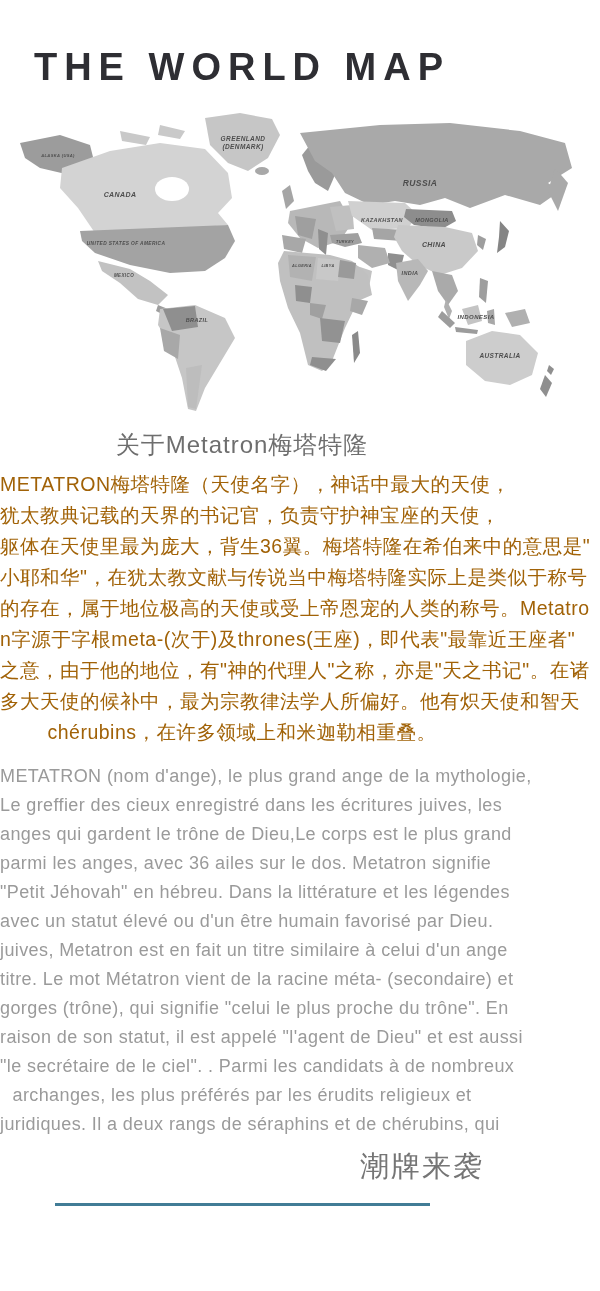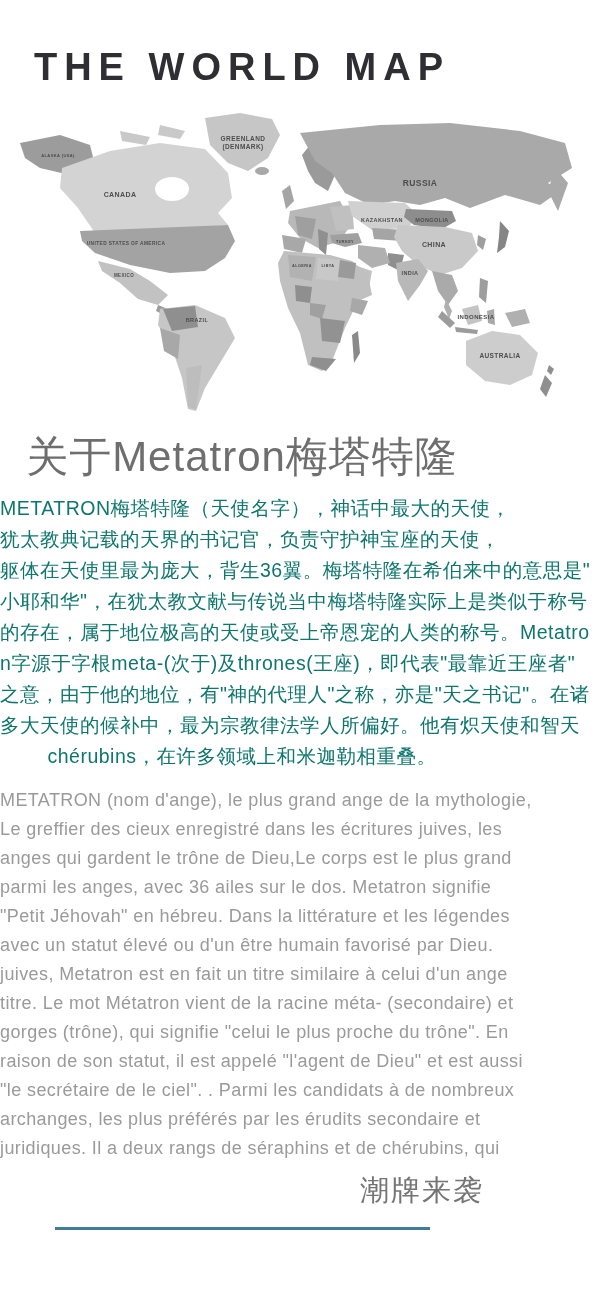--- a/index.html
+++ b/index.html
@@ -14,52 +14,52 @@
   .page-title{
     margin-top:46px;
     text-align:center;
     font-size:38px;
     font-weight:700;
     letter-spacing:7px;
     color:#2e2e33;
   }
 
   
-  .map-wrap{margin-top:24px;width:600px;height:306px;}
+  .map-wrap{margin-top:24px;width:600px;height:306px;font-style:italic;}
   .map-wrap svg{display:block;}
   .map-label{
     font-family:"Liberation Sans",sans-serif;
     font-weight:700;
     fill:#4d4d4d;
     letter-spacing:.4px;
   }
 
   
   .cn-heading{
     margin-top:10px;
     text-align:center;
-    font-size:42px;
+    font-size:24px;
     font-weight:400;
     color:#6e6e6e;
     letter-spacing:1px;
   }
   .cn-paragraph{margin-top:8px;}
   .cn-line{
     text-align:center;
     font-size:19.5px;
     line-height:31px;
-    color:#0f766e;
+    color:#a16207;
     letter-spacing:.5px;
     white-space:nowrap;
   }
 
   
   .fr-paragraph{margin-top:14px;}
   .fr-line{
-    text-align:left;
+    text-align:center;
     font-size:18px;
     line-height:29px;
     color:#9a9a9a;
     letter-spacing:.4px;
     white-space:nowrap;
   }
 
   
   .brand-heading{
     margin-top:8px;
@@ -187,21 +187,21 @@
     <div class="fr-line">Le greffier des cieux enregistré dans les écritures juives, les</div>
     <div class="fr-line">anges qui gardent le trône de Dieu,Le corps est le plus grand</div>
     <div class="fr-line">parmi les anges, avec 36 ailes sur le dos. Metatron signifie</div>
     <div class="fr-line">"Petit Jéhovah" en hébreu. Dans la littérature et les légendes</div>
     <div class="fr-line">avec un statut élevé ou d'un être humain favorisé par Dieu.</div>
     <div class="fr-line">juives, Metatron est en fait un titre similaire à celui d'un ange</div>
     <div class="fr-line">titre. Le mot Métatron vient de la racine méta- (secondaire) et</div>
     <div class="fr-line">gorges (trône), qui signifie "celui le plus proche du trône". En</div>
     <div class="fr-line">raison de son statut, il est appelé "l'agent de Dieu" et est aussi</div>
     <div class="fr-line">"le secrétaire de le ciel". . Parmi les candidats à de nombreux</div>
-    <div class="fr-line">archanges, les plus préférés par les érudits secondaire et</div>
+    <div class="fr-line">archanges, les plus préférés par les érudits religieux et</div>
     <div class="fr-line">juridiques. Il a deux rangs de séraphins et de chérubins, qui</div>
   </div>
 
   <div class="brand-heading">潮牌来袭</div>
 
   <div class="divider"></div>
 
 </div>
 
 </body></html>

